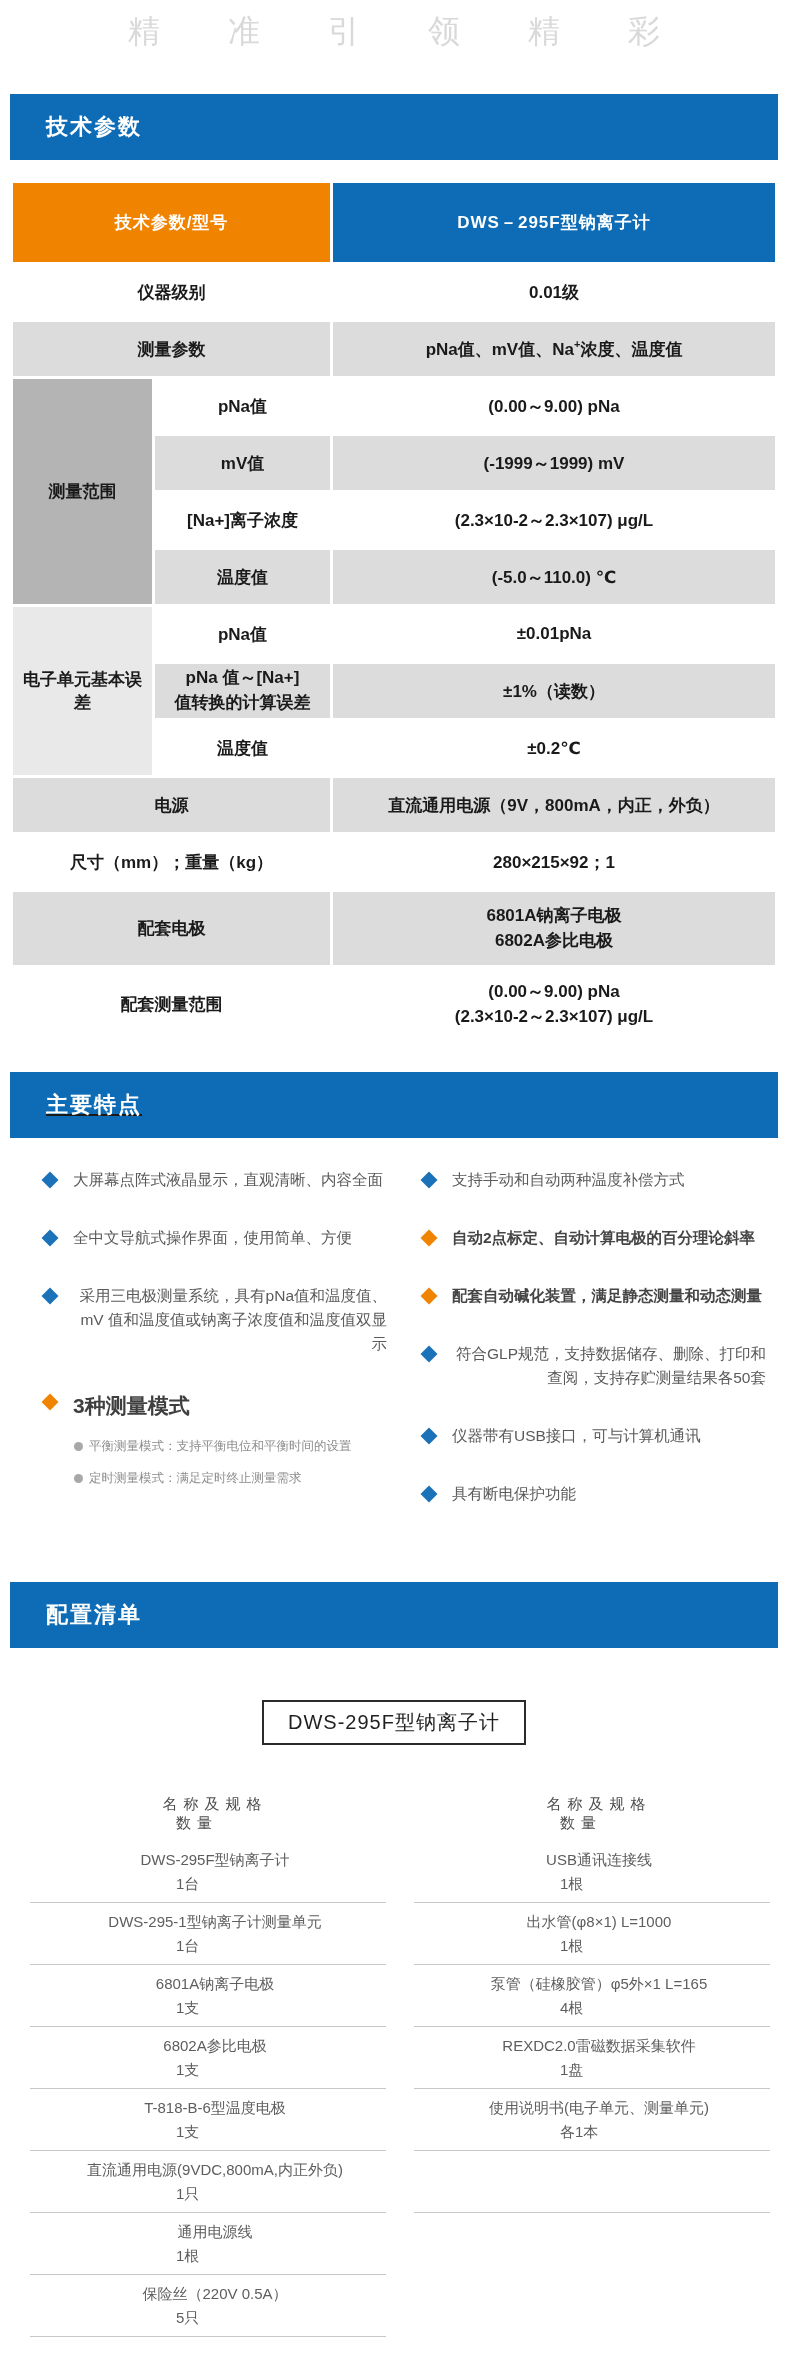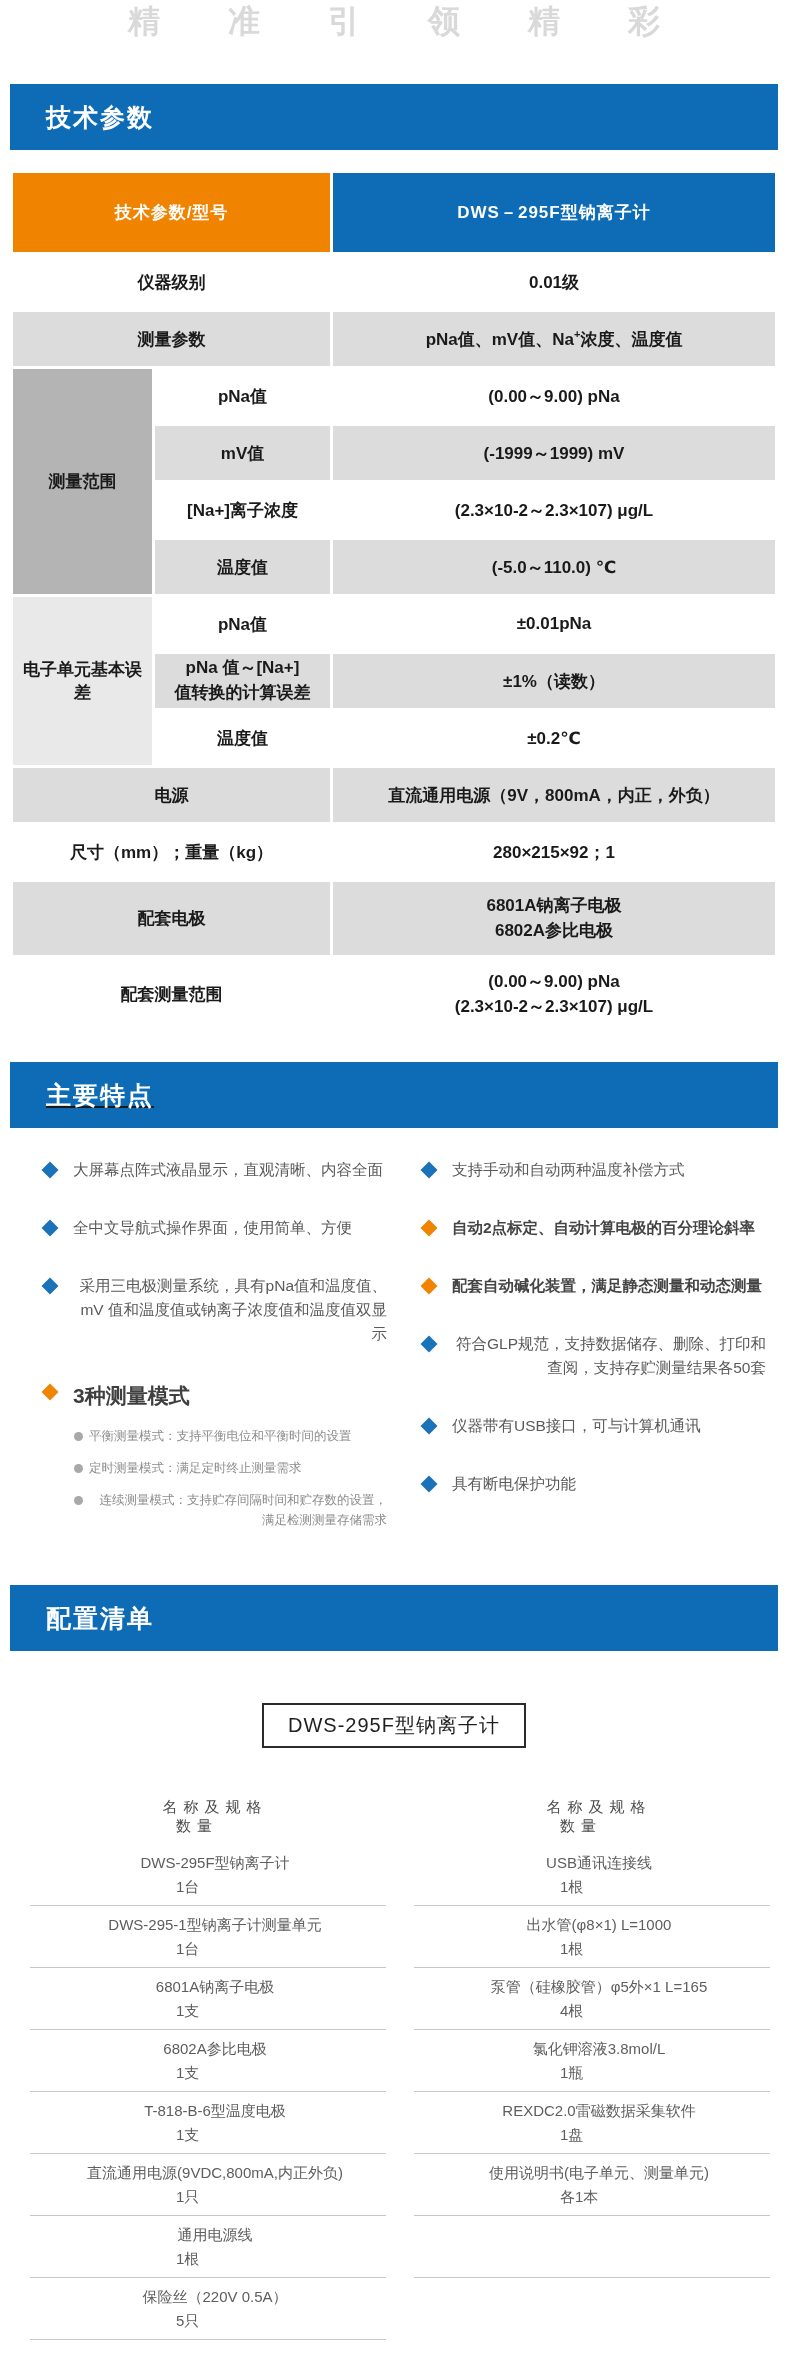--- a/index.html
+++ b/index.html
@@ -4,30 +4,30 @@
 <style>
   * { box-sizing: border-box; margin: 0; padding: 0; }
   html,body { background:#fff; }
   body {
     width: 788px; height: 2364px; margin: 0 auto;
     font-family: "Liberation Sans", "DejaVu Sans", sans-serif;
     color:#1a1a1a; overflow:hidden;
   }
   
   .watermark {
-    text-align:center;
-    font-size:32px; font-weight:700; color:#d9d9d9;
+    margin-top:10px; text-align:center;
+    font-size:32px; font-weight:400; color:#d9d9d9;
     letter-spacing:68px; padding-left:68px; white-space:nowrap;
   }
   
   .banner {
     margin:0 10px; height:66px; background:#0d6cb5;
     display:flex; align-items:center; padding-left:36px;
   }
-  .banner span { color:#fff; font-size:25px; font-weight:700; letter-spacing:2px; }
+  .banner span { color:#fff; font-size:22px; font-weight:700; letter-spacing:2px; }
   .banner.b1 { margin-top:40px; }
   .banner.b2 { margin-top:28px;text-decoration:underline; }
   .banner.b3 { margin-top:16px; }
   
   table.spec {
     width:768px; margin:20px 10px 0; border-collapse:collapse; table-layout:fixed;
   }
   table.spec th, table.spec td {
     border:3px solid #fff; text-align:center; vertical-align:middle;
     font-weight:700; font-size:17px; padding:2px 6px;
@@ -185,24 +185,20 @@
       <p class="ftext ftitle">3种测量模式</p>
     </div>
     <div class="feat sub">
       <span class="bullet circle"></span>
       <p class="stext">平衡测量模式：支持平衡电位和平衡时间的设置</p>
     </div>
     <div class="feat sub">
       <span class="bullet circle"></span>
       <p class="stext">定时测量模式：满足定时终止测量需求</p>
     </div>
-    <div class="feat sub">
-      <span class="bullet circle"></span>
-      <p class="stext">连续测量模式：支持贮存间隔时间和贮存数的设置，满足检测测量存储需求</p>
-    </div>
   </div>
   <div class="fcol">
     <div class="feat">
       <span class="bullet diamond blue"></span>
       <p class="ftext">支持手动和自动两种温度补偿方式</p>
     </div>
     <div class="feat">
       <span class="bullet diamond orange"></span>
       <p class="ftext b">自动2点标定、自动计算电极的百分理论斜率</p>
     </div>
@@ -283,24 +279,20 @@
     </div>
     <div class="prow">
       <span class="pname">出水管(φ8×1) L=1000</span>
       <span class="pqty">1根</span>
     </div>
     <div class="prow">
       <span class="pname">泵管（硅橡胶管）φ5外×1 L=165</span>
       <span class="pqty">4根</span>
     </div>
     <div class="prow">
-      <span class="pname">氯化钾溶液3.8mol/L</span>
-      <span class="pqty">1瓶</span>
-    </div>
-    <div class="prow">
       <span class="pname">REXDC2.0雷磁数据采集软件</span>
       <span class="pqty">1盘</span>
     </div>
     <div class="prow">
       <span class="pname">使用说明书(电子单元、测量单元)</span>
       <span class="pqty">各1本</span>
     </div>
     <div class="prow">
       <span class="pname"></span>
       <span class="pqty"></span>

